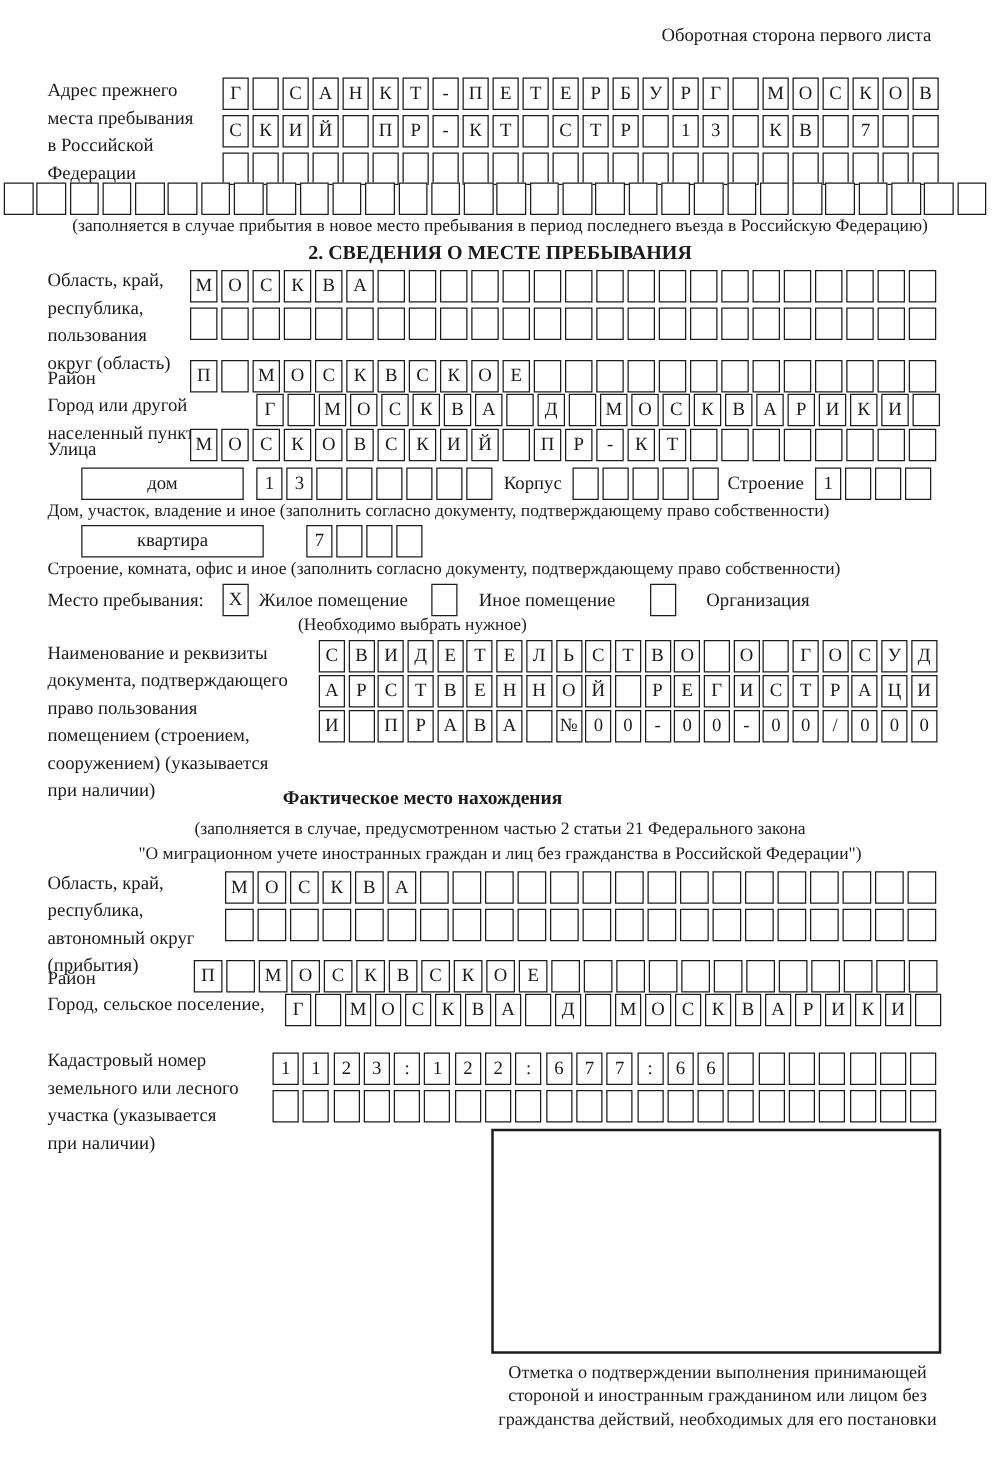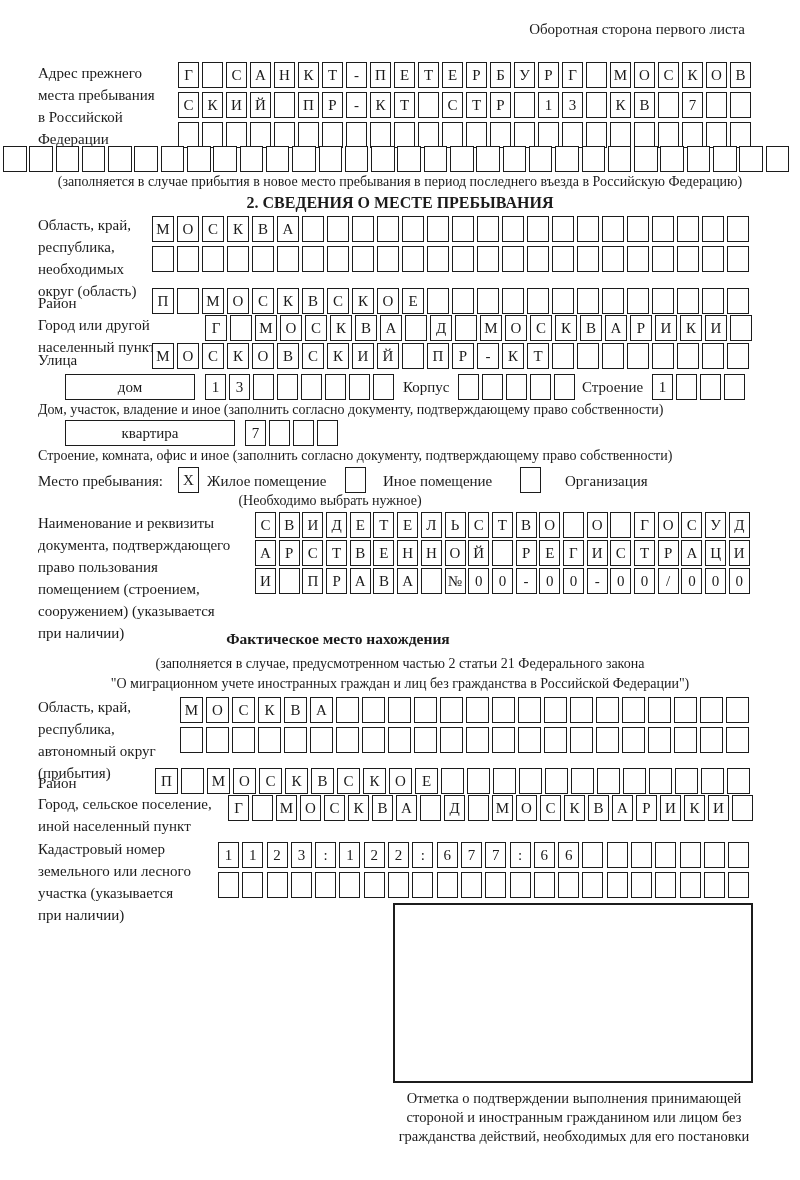--- a/index.html
+++ b/index.html
@@ -149,21 +149,21 @@
     <span class="cell"></span>
   </div>
 
 <div class="abs cap center" style="left:0;top:174px;width:800px;">(заполняется в случае прибытия в новое место пребывания в период последнего въезда в Российскую Федерацию)</div>
 
 <div class="abs title center" style="left:0;top:194px;width:800px;">2. СВЕДЕНИЯ О МЕСТЕ ПРЕБЫВАНИЯ</div>
 
 <div class="abs" style="left:38px;top:214px;">
   <div class="lbl">Область, край,</div>
   <div class="lbl">республика,</div>
-  <div class="lbl">необходимых</div>
+  <div class="lbl">пользования</div>
   <div class="lbl">округ (область)</div>
 </div>
 <div class="boxrow" style="left:152px;top:216px;--cw:22px;">
     <span class="cell">М</span>
     <span class="cell">О</span>
     <span class="cell">С</span>
     <span class="cell">К</span>
     <span class="cell">В</span>
     <span class="cell">А</span>
     <span class="cell"></span>
@@ -318,21 +318,21 @@
   </div>
 <div class="abs lbl" style="left:582px;top:376px;">Строение</div>
 <div class="boxrow" style="left:652px;top:374px;--cw:21px;">
     <span class="cell">1</span>
     <span class="cell"></span>
     <span class="cell"></span>
     <span class="cell"></span>
   </div>
 <div class="abs cap" style="left:38px;top:402px;">Дом, участок, владение и иное (заполнить согласно документу, подтверждающему право собственности)</div>
 
-<div class="widebox" style="left:65px;top:420px;width:170px;">квартира</div>
+<div class="widebox" style="left:65px;top:420px;width:146px;">квартира</div>
 <div class="boxrow" style="left:245px;top:420px;--cw:21px;">
     <span class="cell">7</span>
     <span class="cell"></span>
     <span class="cell"></span>
     <span class="cell"></span>
   </div>
 <div class="abs cap" style="left:38px;top:448px;">Строение, комната, офис и иное (заполнить согласно документу, подтверждающему право собственности)</div>
 
 <div class="abs lbl" style="left:38px;top:470px;">Место пребывания:</div>
 <span class="cell cellabs" style="left:178px;top:467px;">X</span>
@@ -502,21 +502,20 @@
     <span class="cell"></span>
     <span class="cell"></span>
     <span class="cell"></span>
     <span class="cell"></span>
     <span class="cell"></span>
     <span class="cell"></span>
   </div>
 
 <div class="abs" style="left:38px;top:793px;">
   <div class="lbl">Город, сельское поселение,</div>
-  <div class="lbl">иной населенный пункт</div>
 </div>
 <div class="boxrow" style="left:228px;top:795px;--cw:21px;">
     <span class="cell">Г</span>
     <span class="cell"></span>
     <span class="cell">М</span>
     <span class="cell">О</span>
     <span class="cell">С</span>
     <span class="cell">К</span>
     <span class="cell">В</span>
     <span class="cell">А</span>

